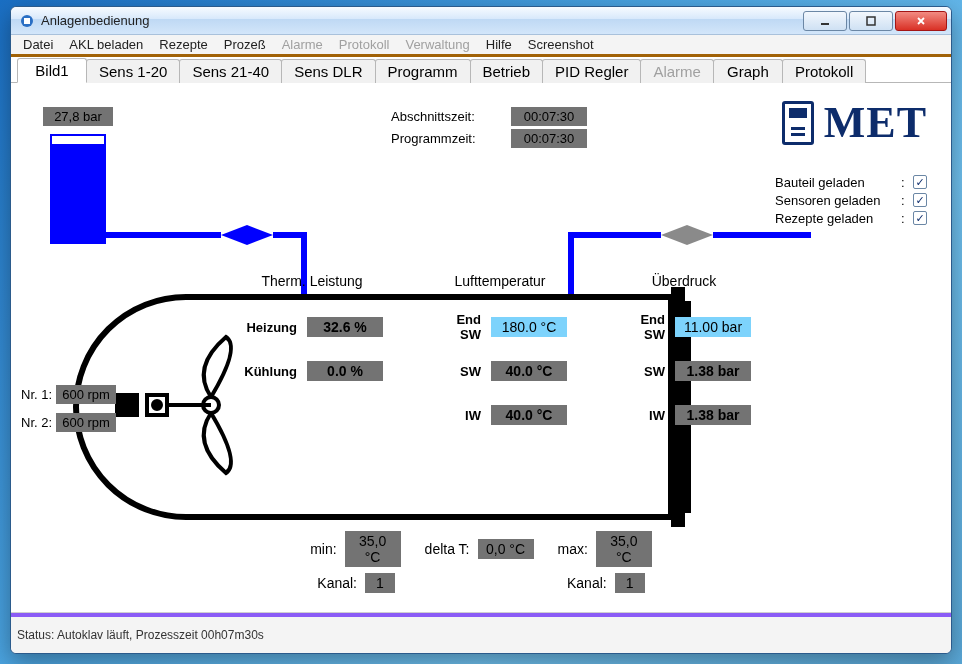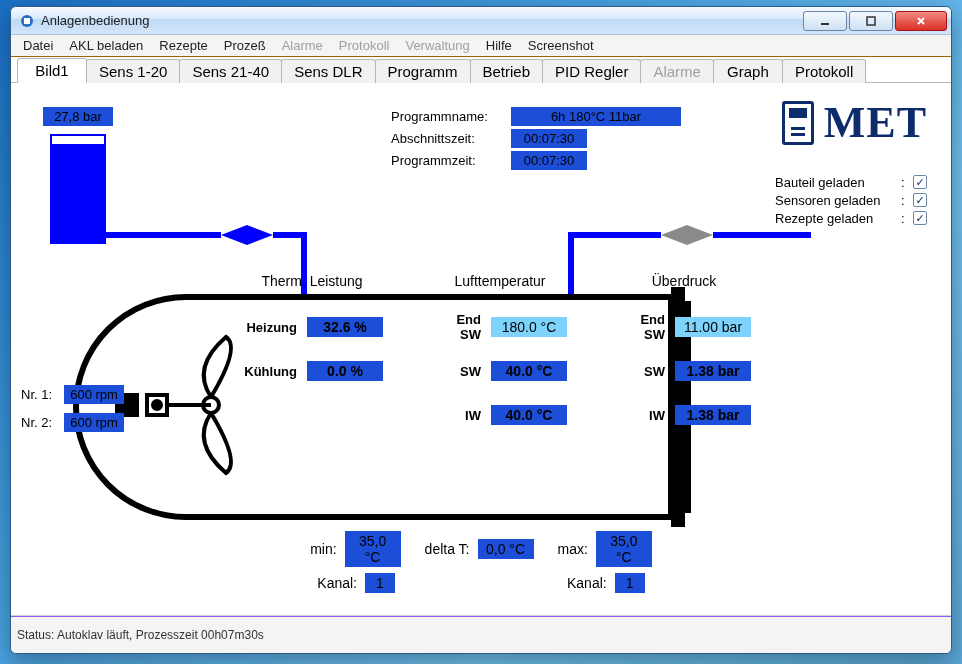--- a/index.html
+++ b/index.html
@@ -51,21 +51,21 @@
   }
   .win-btn.close {
     background: linear-gradient(#f28b82, #d93025);
     border-color:#a31515; color:#fff;
     width: 52px;
   }
   
   .menubar {
     height: 22px;
     background: #f4f4f4;
-    border-bottom: 1px solid #a16207;
+    border-bottom: 3px solid #a16207;
     display:flex; align-items:center;
     padding: 0 4px;
     font-size: 13px;
   }
   .menu-item { padding: 2px 8px; color:#222; }
   .menu-item.disabled { color:#a0a0a0; }
   
   .tabstrip {
     height: 26px;
     display:flex; align-items:flex-end;
@@ -125,21 +125,21 @@
   .status-checks .row { display:flex; align-items:center; justify-content:flex-end; height:18px; gap:6px;}
   .status-checks .lbl { min-width:120px; text-align:left;}
   .status-checks .colon { width:6px; }
   .chk {
     width:14px; height:14px; border:1px solid #6b87a5; border-radius:2px;
     background:#fff; display:flex; align-items:center; justify-content:center;
     color:#0d2c6b; font-size:11px; line-height:1;
   }
   
   .val {
-    background:#1d4ed8; padding:2px 6px; display:inline-block;
+    background:#737373; padding:2px 6px; display:inline-block;
     text-align:center;
   }
   .val.green { background:#7dd3fc; font-weight:normal; }
   .val.bold { font-weight:bold; }
   
   .prog-info {
     position:absolute; top:22px; left:380px;
     font-size:13px;
   }
   .prog-info .row { display:flex; height:22px; align-items:center; }
@@ -161,21 +161,21 @@
   
   .diagram {
     position:absolute;
     left:0; top:134px;
     width:100%;
     height:380px;
   }
   
   .rpm {
     position:absolute; left:10px;
-    display:flex; align-items:center; gap:12px;
+    display:flex; align-items:center; gap:4px;
     font-size:13px;
   }
   .rpm .val { width:60px; }
   
   .vessel-content {
     position:absolute; left:230px; top:190px;
     display:flex; gap:50px;
     align-items:flex-start;
   }
   .col { display:flex; flex-direction:column; align-items:center; gap:4px; }
@@ -199,21 +199,21 @@
     display:flex; justify-content:center; gap:12px; margin-top:6px;
     align-items:center;
   }
   .bauteil .kv2 { display:flex; align-items:center; gap:8px; }
   .bauteil .kv2 .k { text-align:right; }
   .bauteil .val { width:56px; }
   
   .statusbar {
     height: 20px;
     background:#f4f4f4;
-    border-top:1px solid #8b5cf6;
+    border-top:4px solid #8b5cf6;
     font-size:12px; color:#333;
     display:flex; align-items:center;
     padding:18px 6px;
     border-radius: 0 0 6px 6px;
   }
 </style>
 </head>
 <body>
 
 <div class="window">
@@ -290,24 +290,20 @@
       </div>
       <div class="row">
         <span class="lbl">Rezepte geladen</span>
         <span class="colon">:</span>
         <span class="chk">✓</span>
       </div>
     </div>
 
     <div class="prog-info">
       <div class="row">
-        <span class="lbl">Programmname:</span>
-        <span class="val" style="width:170px">6h    180°C    11bar</span>
-      </div>
-      <div class="row">
         <span class="lbl">Abschnittszeit:</span>
         <span class="val" style="width:76px">00:07:30</span>
       </div>
       <div class="row">
         <span class="lbl">Programmzeit:</span>
         <span class="val" style="width:76px">00:07:30</span>
       </div>
     </div>
 
     <div class="tank-press">

